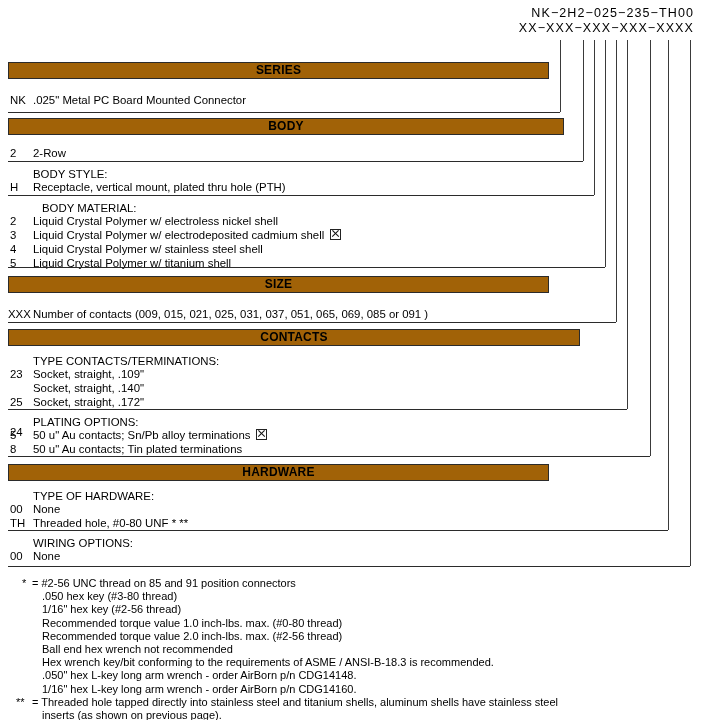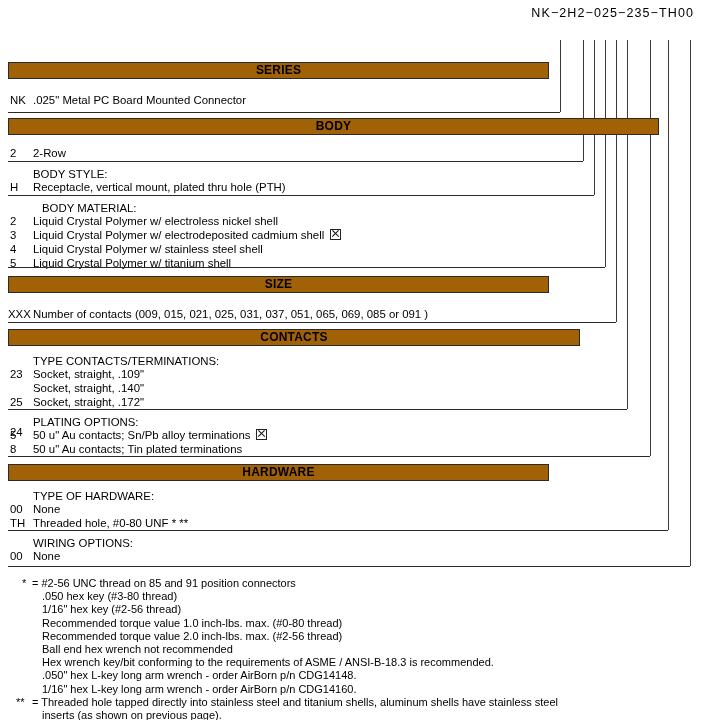--- a/index.html
+++ b/index.html
@@ -119,20 +119,21 @@
     position: absolute;
     font-size: 11px;
     white-space: nowrap;
   }
 </style>
 </head>
 <body>
 
 <div id="partnumber-header">
   <div class="pn-line">NK−2H2−025−235−TH00</div>
+  <div class="pn-line">XX−XXX−XXX−XXX−XXXX</div>
 </div>
 
 <div id="lines-layer">
     <div class="leader" style="left: 560px; top: 40px; height: 72px;"></div>
     <div class="leader" style="left: 583px; top: 40px; height: 121px;"></div>
     <div class="leader" style="left: 594px; top: 40px; height: 155px;"></div>
     <div class="leader" style="left: 605px; top: 40px; height: 227px;"></div>
     <div class="leader" style="left: 616px; top: 40px; height: 282px;"></div>
     <div class="leader" style="left: 627px; top: 40px; height: 369px;"></div>
     <div class="leader" style="left: 650px; top: 40px; height: 416px;"></div>
@@ -140,21 +141,21 @@
     <div class="leader" style="left: 690px; top: 40px; height: 526px;"></div>
   </div>
 
 <div id="sections-layer">
     <div class="section-title-box" style="top: 62px; width: 541px;">
       <span>SERIES</span>
     </div>
     <div class="opt-code" style="top: 94px; left: 10px;">NK</div>
     <div class="opt-desc" style="top: 94px;"><span>.025" Metal PC Board Mounted Connector</span></div>
     <div class="rule" style="top: 112px; width: 552px;"></div>
-    <div class="section-title-box" style="top: 118px; width: 651px;">
+    <div class="section-title-box" style="top: 118px; width: 556px;">
       <span>BODY</span>
     </div>
     <div class="opt-code" style="top: 147px; left: 10px;">2</div>
     <div class="opt-desc" style="top: 147px;"><span>2-Row</span></div>
     <div class="rule" style="top: 161px; width: 575px;"></div>
     <div class="group-label" style="top: 168px;">BODY STYLE:</div>
     <div class="opt-code" style="top: 181px; left: 10px;">H</div>
     <div class="opt-desc" style="top: 181px;"><span>Receptacle, vertical mount, plated thru hole (PTH)</span></div>
     <div class="rule" style="top: 195px; width: 586px;"></div>
     <div class="group-label" style="top: 202px; padding-left: 9px;">BODY MATERIAL:</div>

